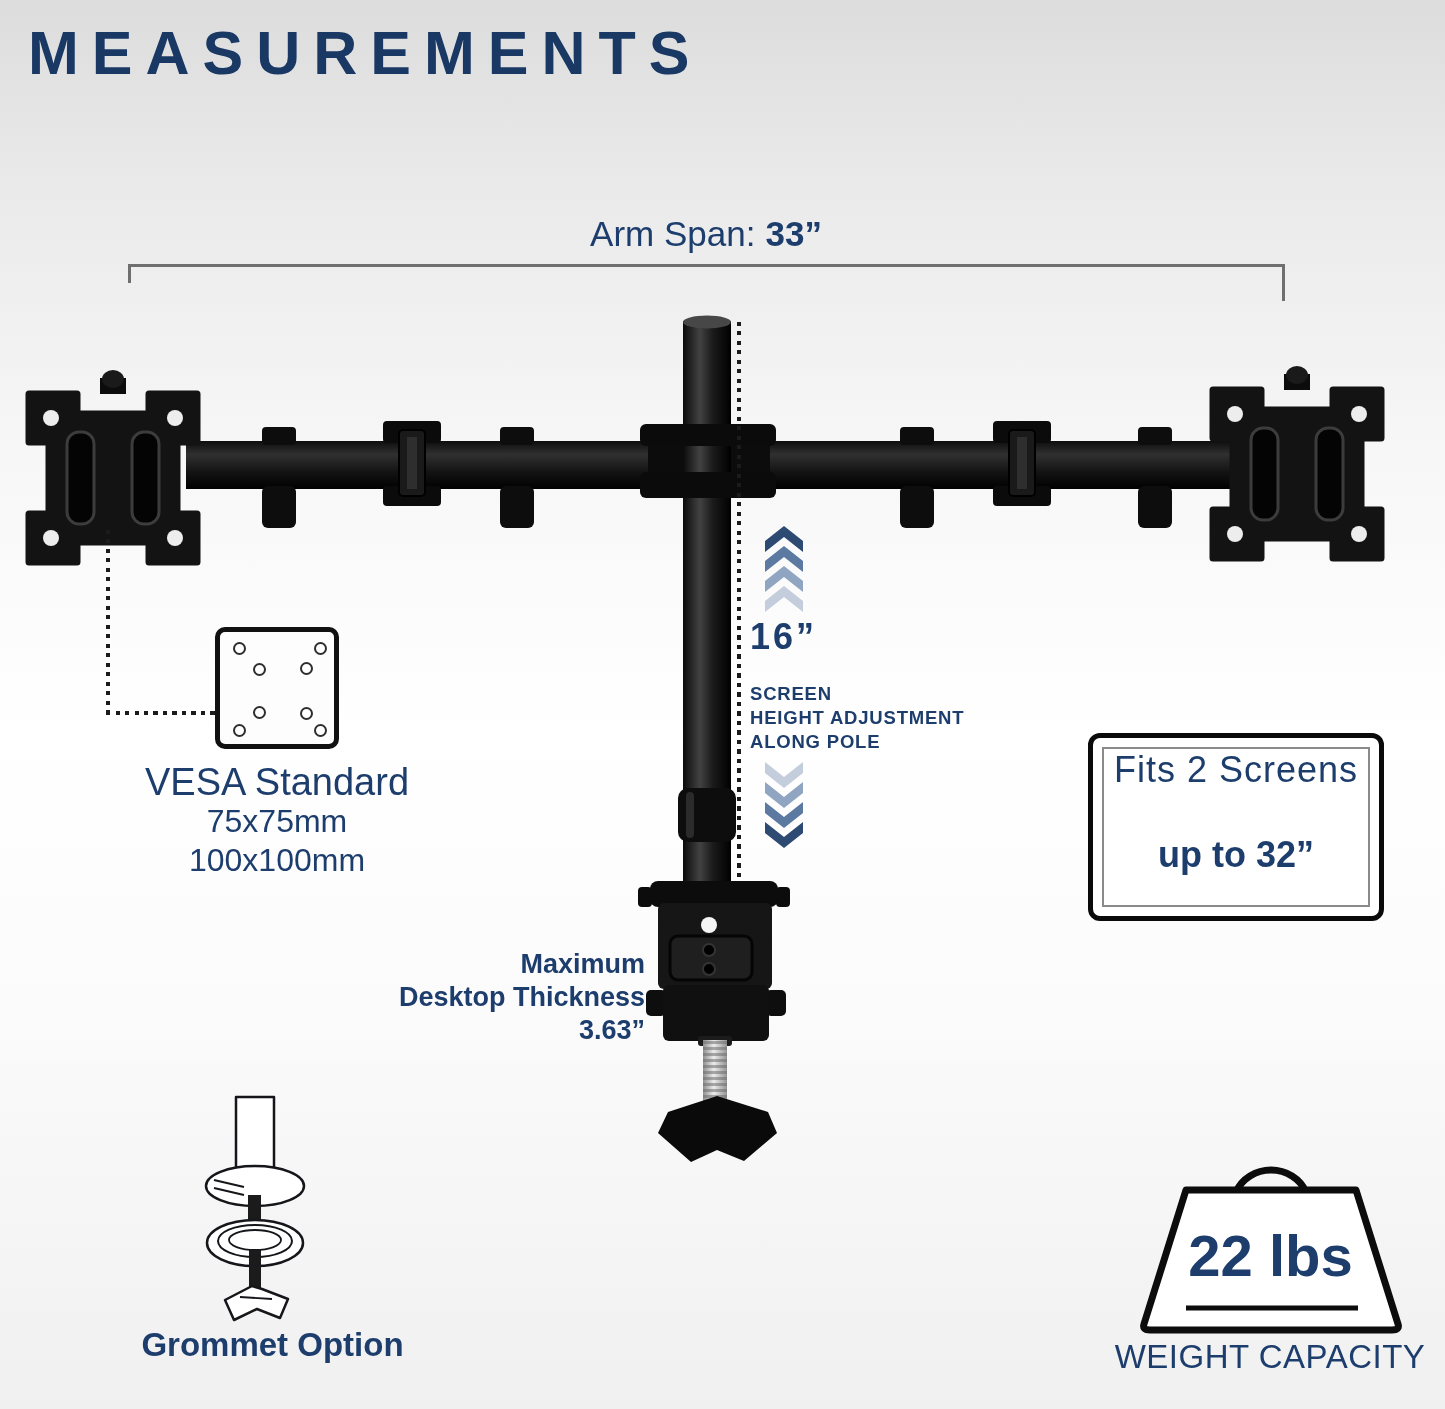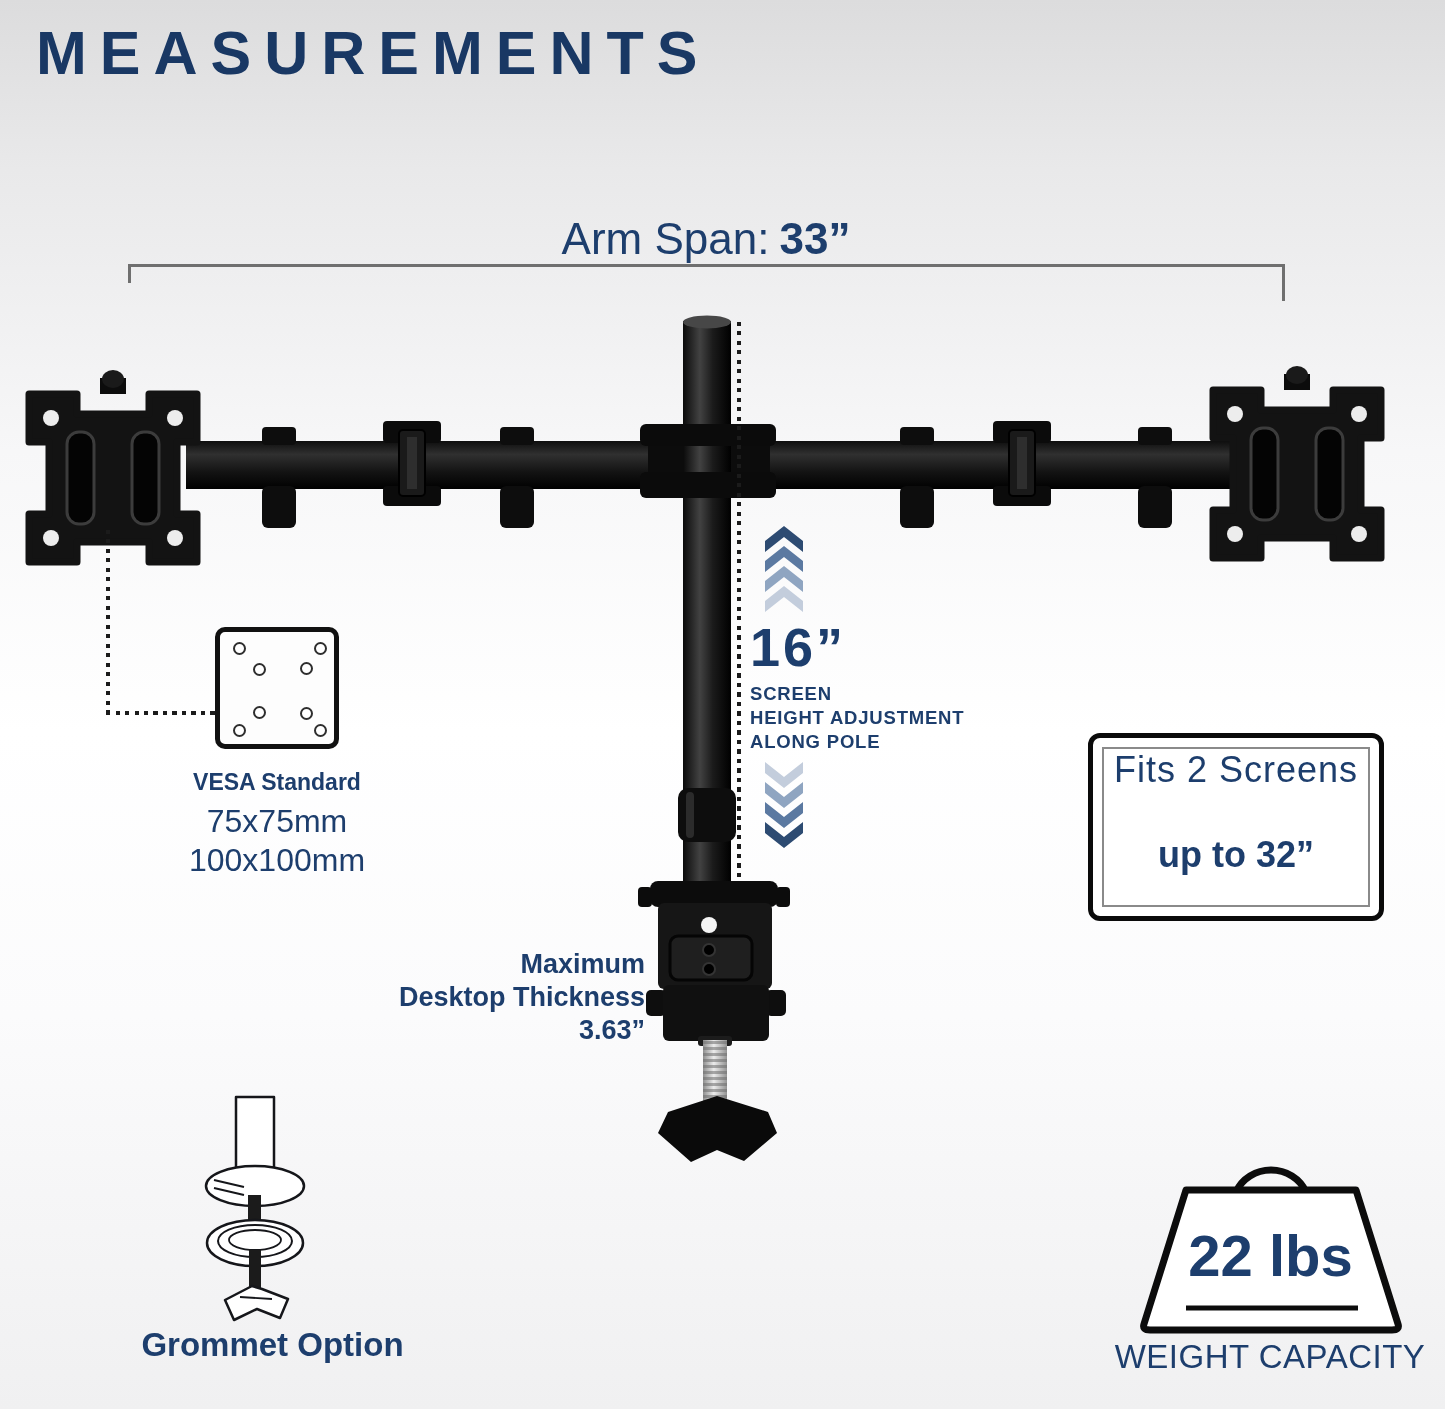--- a/index.html
+++ b/index.html
@@ -8,51 +8,51 @@
   }
   html,body{margin:0;padding:0;background:#fff;}
   .canvas{
     position:relative;width:1445px;height:1409px;overflow:hidden;
     font-family:"Liberation Sans",sans-serif;color:var(--navy);
     background:linear-gradient(180deg,#dcdcdd 0%,#e9e9ea 12%,#f7f7f8 32%,#ffffff 52%,#fbfbfc 72%,#f0f0f1 100%);
   }
   .abs{position:absolute;}
   .title{
     left:28px;top:18px;font-size:61px;font-weight:800;letter-spacing:13px;
-    color:#193864;white-space:nowrap;margin-left:8px;
+    color:#193864;white-space:nowrap;
   }
   .armspan{
-    left:406px;top:214px;width:600px;text-align:center;font-size:44px;white-space:nowrap;
+    left:406px;top:214px;width:600px;text-align:center;font-size:35px;white-space:nowrap;
   }
   .armspan .lbl{font-weight:400;}
   .armspan .val{font-weight:700;margin-left:10px;}
   .bracket{left:128px;top:264px;width:1157px;height:36px;border-top:3px solid var(--bracket);}
   .tickL{left:0;top:0;width:3px;height:16px;background:var(--bracket);}
   .tickR{right:0;top:0;width:3px;height:34px;background:var(--bracket);}
 
   .dotted-v{width:4px;background-image:repeating-linear-gradient(180deg,#1b1b1b 0 4px,transparent 4px 9.5px);}
   .dotted-h{height:4px;background-image:repeating-linear-gradient(90deg,#1b1b1b 0 4px,transparent 4px 9.5px);}
   .pole-dots{left:737px;top:322px;height:557px;}
   .vesa-dots-v{left:106px;top:530px;height:184px;}
   .vesa-dots-h{left:106px;top:711px;width:110px;}
 
   .chev{position:absolute;left:0;width:38px;height:26px;}
   .chev.up{clip-path:polygon(0 58%,50% 0,100% 58%,100% 100%,50% 42%,0 100%);}
   .chev.down{clip-path:polygon(0 0,50% 58%,100% 0,100% 42%,50% 100%,0 42%);}
   .chevstack{width:38px;height:90px;}
   .up-stack{left:765px;top:526px;}
   .down-stack{left:765px;top:762px;}
 
-  .sixteen{left:750px;top:616px;font-size:54px;font-weight:700;letter-spacing:3px;}
+  .sixteen{left:750px;top:616px;font-size:36px;font-weight:700;letter-spacing:3px;}
   .pole-caption{left:750px;top:682px;font-size:18.5px;font-weight:600;letter-spacing:0.8px;line-height:24px;}
 
   .vesa-square{left:215px;top:627px;width:114px;height:112px;background:#fdfdfd;border:5px solid #111;border-radius:10px;}
   .hole{position:absolute;width:9px;height:9px;border:2.5px solid #2e2e2e;border-radius:50%;background:#fff;}
   .vesa-text{left:132px;top:763px;width:290px;text-align:center;line-height:39px;}
-  .vesa-text .vt1{font-size:23px;font-weight:700;}
+  .vesa-text .vt1{font-size:38px;font-weight:400;}
   .vesa-text .vt2{font-size:32px;font-weight:400;}
 
   .fits-box{left:1088px;top:733px;width:286px;height:178px;background:#fff;border:5px solid #0a0a0a;border-radius:12px;}
   .fits-inner{position:absolute;inset:9px;border:2px solid #8a8a8a;display:flex;flex-direction:column;align-items:center;gap:6px;}
   .fits-l1{font-size:36px;font-weight:400;letter-spacing:1px;}
   .fits-l2{font-size:36px;font-weight:700;margin-top:37px;}
 
   .thickness{left:385px;top:948px;width:260px;text-align:right;font-size:27px;font-weight:600;line-height:33px;}
 
   .grommet-label{left:120px;top:1326px;width:305px;text-align:center;font-size:33px;font-weight:700;}

